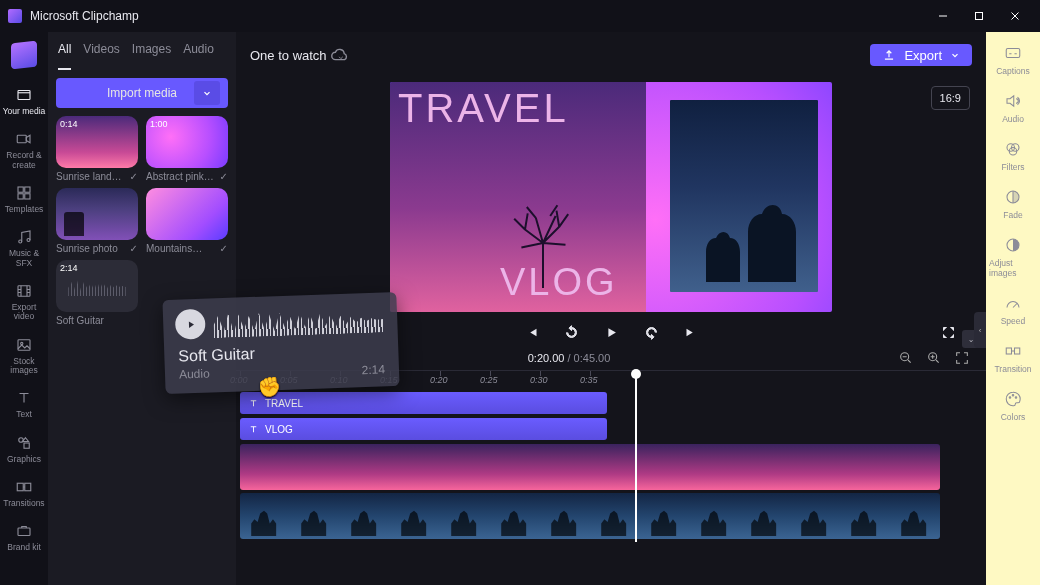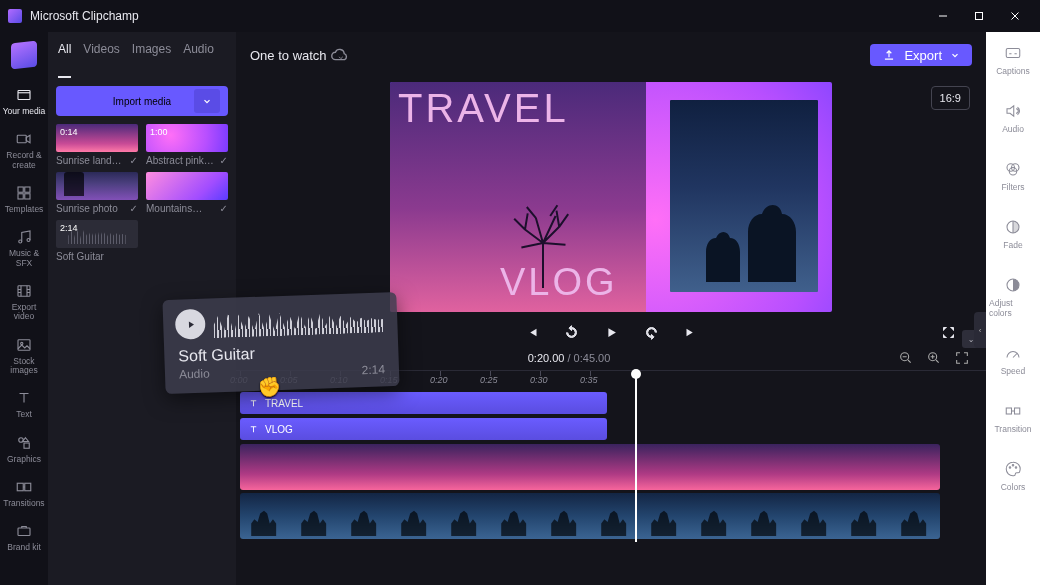--- a/index.html
+++ b/index.html
@@ -22,26 +22,26 @@
   .rail-item.active { color: var(--white); }
   .rail-item .rail-ico { width:20px; height:20px; display:flex; align-items:center; justify-content:center; margin-bottom:2px; }
   .rail-ico svg { width:18px; height:18px; stroke:currentColor; fill:none; stroke-width:1.5; }
   .rail-item.active .rail-ico svg { stroke: var(--white); }
   .rail-logo { width:26px; height:26px; background:linear-gradient(160deg,#b573ff,#5a4ce6); border-radius:4px; margin:4px 0 8px; transform:skewY(-6deg); }
 
   
   .panel { width: 188px; background: var(--bg2); display:flex; flex-direction:column; padding:8px 8px 0; position:relative; }
   .mtabs { display:flex; gap:12px; font-size:12px; color:var(--muted); padding:2px 2px 6px; }
   .mtab { cursor:pointer; }
-  .mtab.active { color: var(--white); border-bottom:2px solid var(--white); padding-bottom:20px; }
-  .import { height:30px; background: var(--accent); border-radius:4px; display:flex; align-items:center; justify-content:center; color:#000000; font-size:10px; position:relative; margin:2px 0 8px; }
+  .mtab.active { color: var(--white); border-bottom:2px solid var(--white); padding-bottom:12px; }
+  .import { height:30px; background: var(--accent); border-radius:4px; display:flex; align-items:center; justify-content:center; color:#e5e5e5; font-size:12px; position:relative; margin:2px 0 8px; }
   .import .chev { position:absolute; right:8px; width:26px; height:24px; background:var(--accent2); border-radius:3px; display:flex; align-items:center; justify-content:center; }
   .thumbs { display:grid; grid-template-columns:1fr 1fr; gap:6px 8px; }
   .thumb { display:flex; flex-direction:column; font-size:10px; color:var(--muted); }
-  .timg { width:100%; height:28px; border-radius:2px; position:relative; }
+  .timg { width:100%; height:52px; border-radius:10px; position:relative; }
   .timg .dur { position:absolute; left:4px; top:3px; font-size:9px; color:#fff; }
   .tname { display:flex; justify-content:space-between; align-items:flex-start; padding-top:3px; font-size:10px; }
   .check { font-size:10px; color:var(--muted); }
   .sunrise { background: linear-gradient(180deg,#4b2a7a 0%,#c84a96 70%,#ff7aa8 100%); }
   .abstract { background: radial-gradient(circle at 30% 40%,#ff6ff7 0%,#b84fff 60%,#7a3bff 100%); }
   .sunriseph { background: linear-gradient(180deg,#2b2a58 0%,#4b3f7e 40%,#8150b7 100%); position:relative; }
   .sunriseph::after { content:''; position:absolute; bottom:4px; left:8px; width:20px; height:24px; background:rgba(0,0,0,.7); border-radius:3px 3px 0 0; }
   .mountains { background: linear-gradient(135deg,#ff8de0,#a24dff 70%,#5a3cff); }
   .audiothumb { background:#2c2c37; display:flex; align-items:center; justify-content:center; }
   .wave-sm { width:70%; height:20px; background:repeating-linear-gradient(90deg,#7c7c8c 0 1px, transparent 1px 3px); clip-path: polygon(0 60%,5% 30%,10% 70%,15% 20%,20% 80%,25% 25%,30% 65%,35% 35%,40% 70%,45% 30%,50% 75%,55% 25%,60% 65%,65% 35%,70% 70%,75% 40%,80% 60%,85% 45%,90% 55%,95% 50%,100% 55%,100% 100%,0 100%); opacity:.6; }
@@ -86,21 +86,21 @@
   .textclip { height:22px; background:linear-gradient(#6a5cff,#5a4de0); border-radius:3px; display:flex; align-items:center; padding:0 8px; font-size:10px; color:#fff; margin:4px 0; width:367px; gap:6px; }
   .vidtrk { height:46px; display:flex; gap:0; border-radius:3px; overflow:hidden; margin:3px 0; width:700px; }
   .frame { flex:0 0 50px; height:100%; }
   .fr-sunrise { background:linear-gradient(180deg,#3a235e 0%,#ae3a84 65%,#f6659c 100%); }
   .fr-photo { background:linear-gradient(180deg,#132544 0%,#23456e 50%,#3b6492 100%); position:relative; }
   .fr-photo::after { content:''; position:absolute; bottom:3px; left:8px; width:32px; height:28px; background:rgba(0,0,0,.65); border-radius:4px 6px 0 0; clip-path: polygon(10% 100%,10% 55%,20% 40%,30% 50%,38% 20%,50% 10%,60% 20%,68% 55%,78% 40%,88% 55%,88% 100%); }
   .playhead { position:absolute; left:399px; top:-18px; width:2px; bottom:0; background:#fff; z-index:5; }
   .playhead::before { content:''; position:absolute; left:-4px; top:-1px; width:10px; height:10px; background:#fff; border-radius:50%; }
 
   
-  .proprail { width:54px; background:#ffffff; display:flex; flex-direction:column; align-items:center; padding-top:8px; gap:19px; }
+  .proprail { width:54px; background:#fef9c3; display:flex; flex-direction:column; align-items:center; padding-top:8px; gap:9px; }
   .prop { width:48px; display:flex; flex-direction:column; align-items:center; font-size:8.5px; color:var(--muted); padding:2px 0 3px; cursor:pointer; }
   .prop .pico { width:22px; height:22px; display:flex; align-items:center; justify-content:center; margin-bottom:2px; }
   .pico svg { width:18px; height:18px; stroke:currentColor; fill:none; stroke-width:1.4; }
   .handle { position:absolute; right:0; top:280px; width:12px; height:36px; background:#2a2a36; border-radius:4px 0 0 4px; display:flex; align-items:center; justify-content:center; font-size:8px; color:#aaa; }
 
   
   .dragcard { position:absolute; left:164px; top:296px; width:234px; height:94px; background:rgba(60,60,76,.85); border-radius:6px; padding:10px 14px; z-index:20; transform:rotate(-2deg); box-shadow:0 6px 20px rgba(0,0,0,.5); }
   .dragcard .playc { width:30px; height:30px; background:#d8d8e0; border-radius:50%; display:flex; align-items:center; justify-content:center; position:absolute; left:12px; top:10px; }
   .dragcard .playc svg { width:11px; height:11px; fill:#2a2a36; }
   .dragcard .wv { position:absolute; left:50px; top:12px; right:14px; height:28px; background:repeating-linear-gradient(90deg,#cfcfd8 0 1.5px, transparent 1.5px 3.5px); -webkit-mask:linear-gradient(90deg,#000,#000); clip-path:polygon(0 55%,3% 20%,6% 78%,9% 12%,12% 85%,15% 18%,18% 72%,21% 25%,24% 80%,27% 15%,30% 75%,33% 22%,36% 82%,39% 18%,42% 70%,45% 28%,48% 78%,51% 20%,54% 73%,57% 27%,60% 80%,63% 25%,66% 70%,69% 30%,72% 75%,75% 35%,78% 68%,81% 40%,84% 62%,87% 45%,90% 58%,93% 48%,96% 54%,100% 52%,100% 100%,0 100%); }
@@ -513,21 +513,21 @@
         </div>
       <span>Fade</span>
     </div>
     <div class="prop">
       <div class="pico">
           <svg viewBox="0 0 24 24">
             <circle cx="12" cy="12" r="8"></circle>
             <path d="M12 4a8 8 0 010 16z" fill="currentColor" stroke="none"></path>
           </svg>
         </div>
-      <span>Adjust colors</span>
+      <span>Adjust images</span>
     </div>
     <div class="prop">
       <div class="pico">
           <svg viewBox="0 0 24 24">
             <path d="M4 18a8 8 0 0116 0M12 18l5-5"></path>
           </svg>
         </div>
       <span>Speed</span>
     </div>
     <div class="prop">

